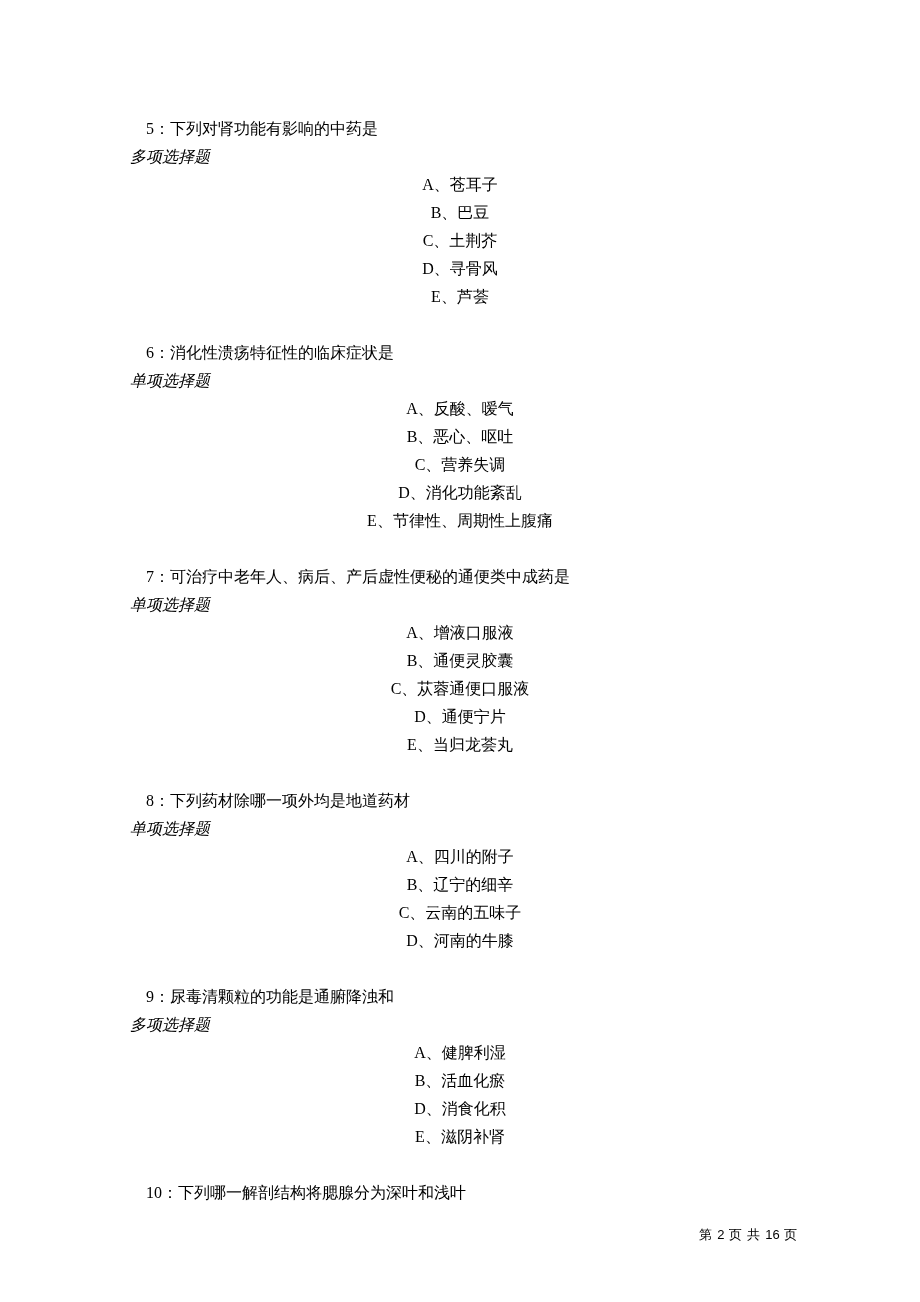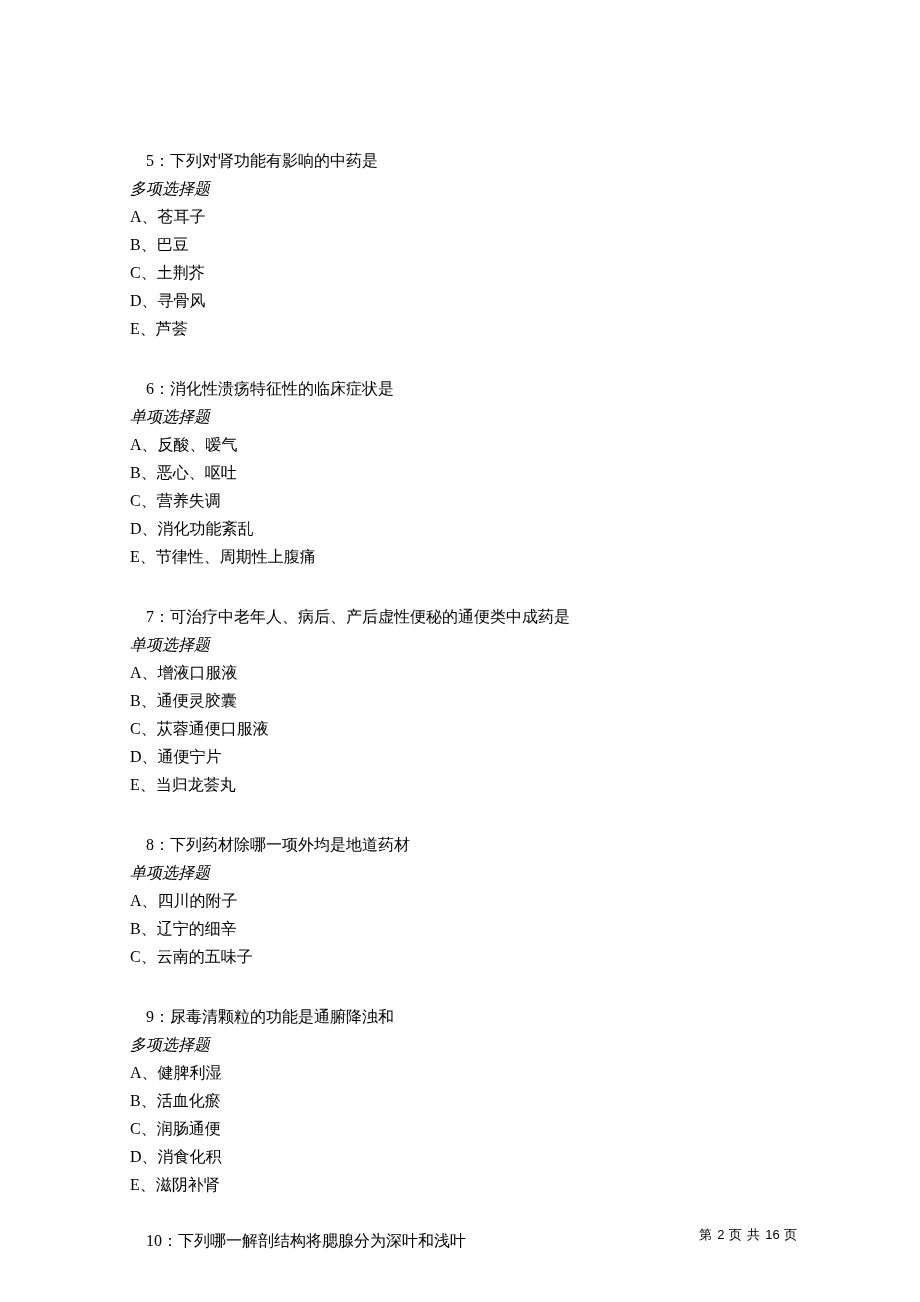--- a/index.html
+++ b/index.html
@@ -13,31 +13,31 @@
   }
   .page {
     width: 920px;
     height: 1302px;
     box-sizing: border-box;
     padding: 115px 130px 60px 130px;
     position: relative;
   }
   .question-block {
     margin-bottom: 28px;
-    margin-top: 32px;
   }
   .prompt {
     text-indent: 1em;
   }
   .type {
     text-indent: 0;
     font-style: italic;
   }
   .option {
     text-indent: 0;
+    text-align: center;
   }
   .last-prompt {
     text-indent: 1em;
   }
   .footer {
     position: absolute;
     bottom: 55px;
     right: 122px;
     font-size: 13px;
     font-family: "SimSun", "宋体", serif;
@@ -82,28 +82,28 @@
     <div class="option">D、通便宁片</div>
     <div class="option">E、当归龙荟丸</div>
   </div>
 
   <div class="question-block">
     <div class="prompt">8：下列药材除哪一项外均是地道药材</div>
     <div class="type">单项选择题</div>
     <div class="option">A、四川的附子</div>
     <div class="option">B、辽宁的细辛</div>
     <div class="option">C、云南的五味子</div>
+    <div class="option">D、河南的牛膝</div>
   </div>
 
   <div class="question-block">
     <div class="prompt">9：尿毒清颗粒的功能是通腑降浊和</div>
     <div class="type">多项选择题</div>
     <div class="option">A、健脾利湿</div>
     <div class="option">B、活血化瘀</div>
-    <div class="option">C、润肠通便</div>
     <div class="option">D、消食化积</div>
     <div class="option">E、滋阴补肾</div>
   </div>
 
   <div class="last-prompt">10：下列哪一解剖结构将腮腺分为深叶和浅叶</div>
 
   <div class="footer">
     <span>第 </span><span class="num">2</span><span> 页 共 </span><span class="num">16</span><span> 页</span>
   </div>
 </div>

